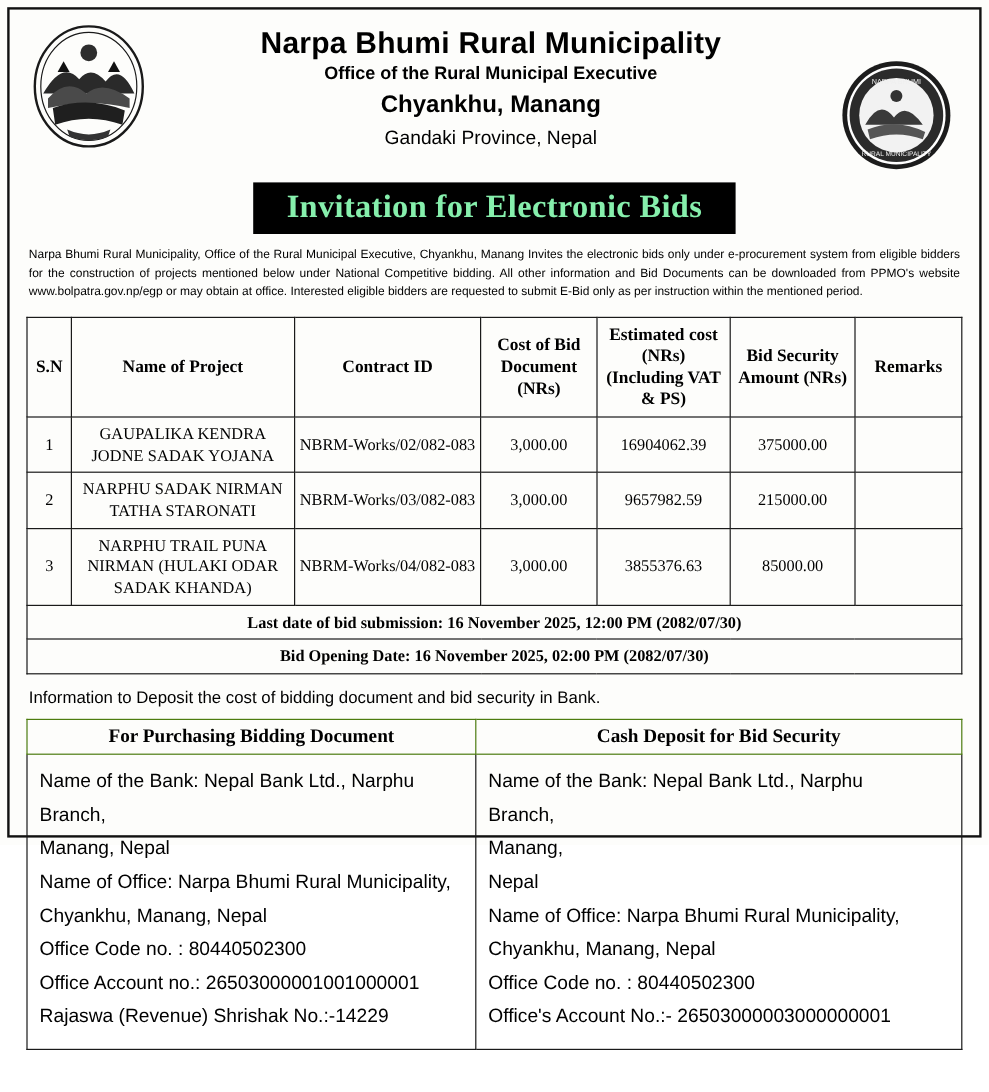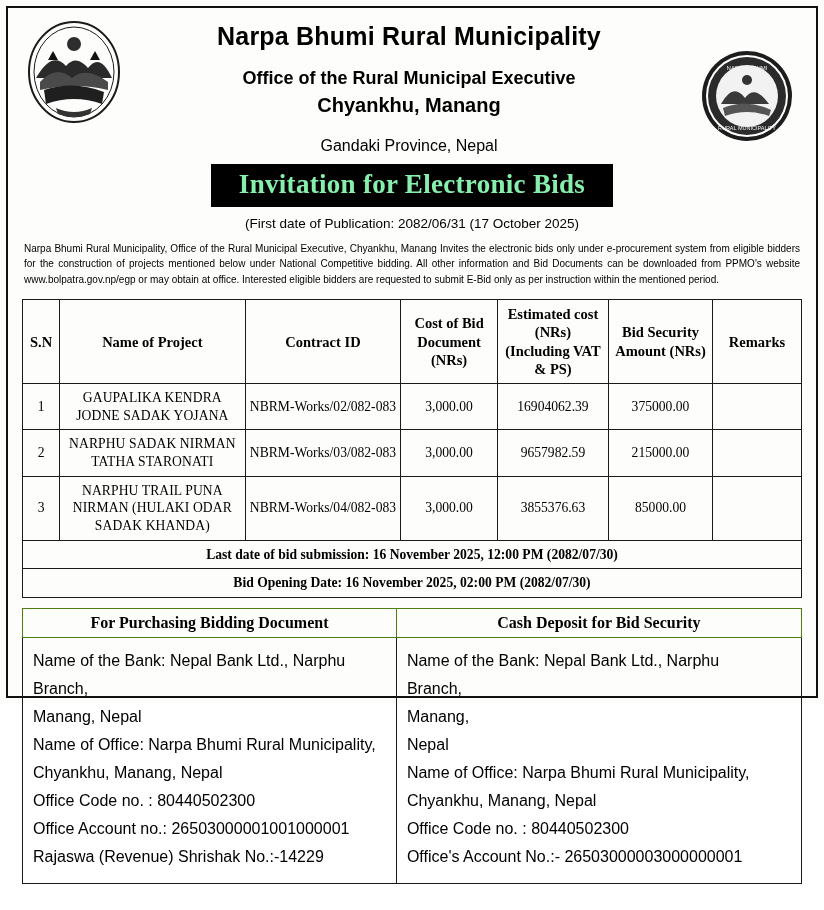--- a/index.html
+++ b/index.html
@@ -52,35 +52,35 @@
     text-align: center;
     padding-top: 2px;
   }
   .org-name {
     font-size: 25px;
     font-weight: bold;
     letter-spacing: 0.2px;
     line-height: 1.15;
   }
   .org-sub1 {
-    font-size: 18px;
-    font-weight: bold;
-    margin-top: 17px;
+    font-size: 15px;
+    font-weight: bold;
+    margin-top: 2px;
     line-height: 1.15;
   }
   .org-sub2 {
     font-size: 20px;
     font-weight: bold;
     margin-top: 6px;
     line-height: 1.15;
   }
   .org-sub3 {
     font-size: 16px;
     font-weight: normal;
-    margin-top: 20px;
+    margin-top: 8px;
     line-height: 1.15;
   }
 
   .title-band-wrap {
     display: flex;
     justify-content: center;
     margin-top: 8px;
   }
   .title-band {
     background: #000000;
@@ -223,21 +223,20 @@
           <text x="48" y="22" font-size="6" text-anchor="middle" fill="#efefef" font-family="Liberation Sans, sans-serif">NARPA BHUMI</text>
           <text x="48" y="82" font-size="5.5" text-anchor="middle" fill="#efefef" font-family="Liberation Sans, sans-serif">RURAL MUNICIPALITY</text>
         </svg>
       </div>
     </div>
 
     <div class="title-band-wrap">
       <div class="title-band">Invitation for Electronic Bids</div>
     </div>
 
-    <div class="pub-date">(First date of Publication: 2082/06/31 (17 October 2025)</div>
 
     <div class="intro">Narpa Bhumi Rural Municipality, Office of the Rural Municipal Executive, Chyankhu, Manang Invites the electronic bids only under e-procurement system from eligible bidders for the construction of projects mentioned below under National Competitive bidding. All other information and Bid Documents can be downloaded from PPMO's website www.bolpatra.gov.np/egp or may obtain at office. Interested eligible bidders are requested to submit E-Bid only as per instruction within the mentioned period.</div>
 
     <table class="bids">
       <colgroup>
         <col class="col-sn">
           <col class="col-name">
           <col class="col-cid">
         <col class="col-cost">
           <col class="col-est">
@@ -285,20 +284,21 @@
         </tr>
         <tr class="span-row">
           <td colspan="7">Last date of bid submission: 16 November 2025, 12:00 PM (2082/07/30)</td>
         </tr>
         <tr class="span-row">
           <td colspan="7">Bid Opening Date: 16 November 2025, 02:00 PM (2082/07/30)</td>
         </tr>
       </tbody>
     </table>
 
+    <div class="note">Information to Deposit the cost of bidding document and bid security in Bank.</div>
 
     <table class="bank">
       <colgroup>
           <col style="width:48%">
           <col style="width:52%">
         </colgroup>
       <thead>
         <tr>
           <th>For Purchasing Bidding Document</th>
           <th>Cash Deposit for Bid Security</th>

